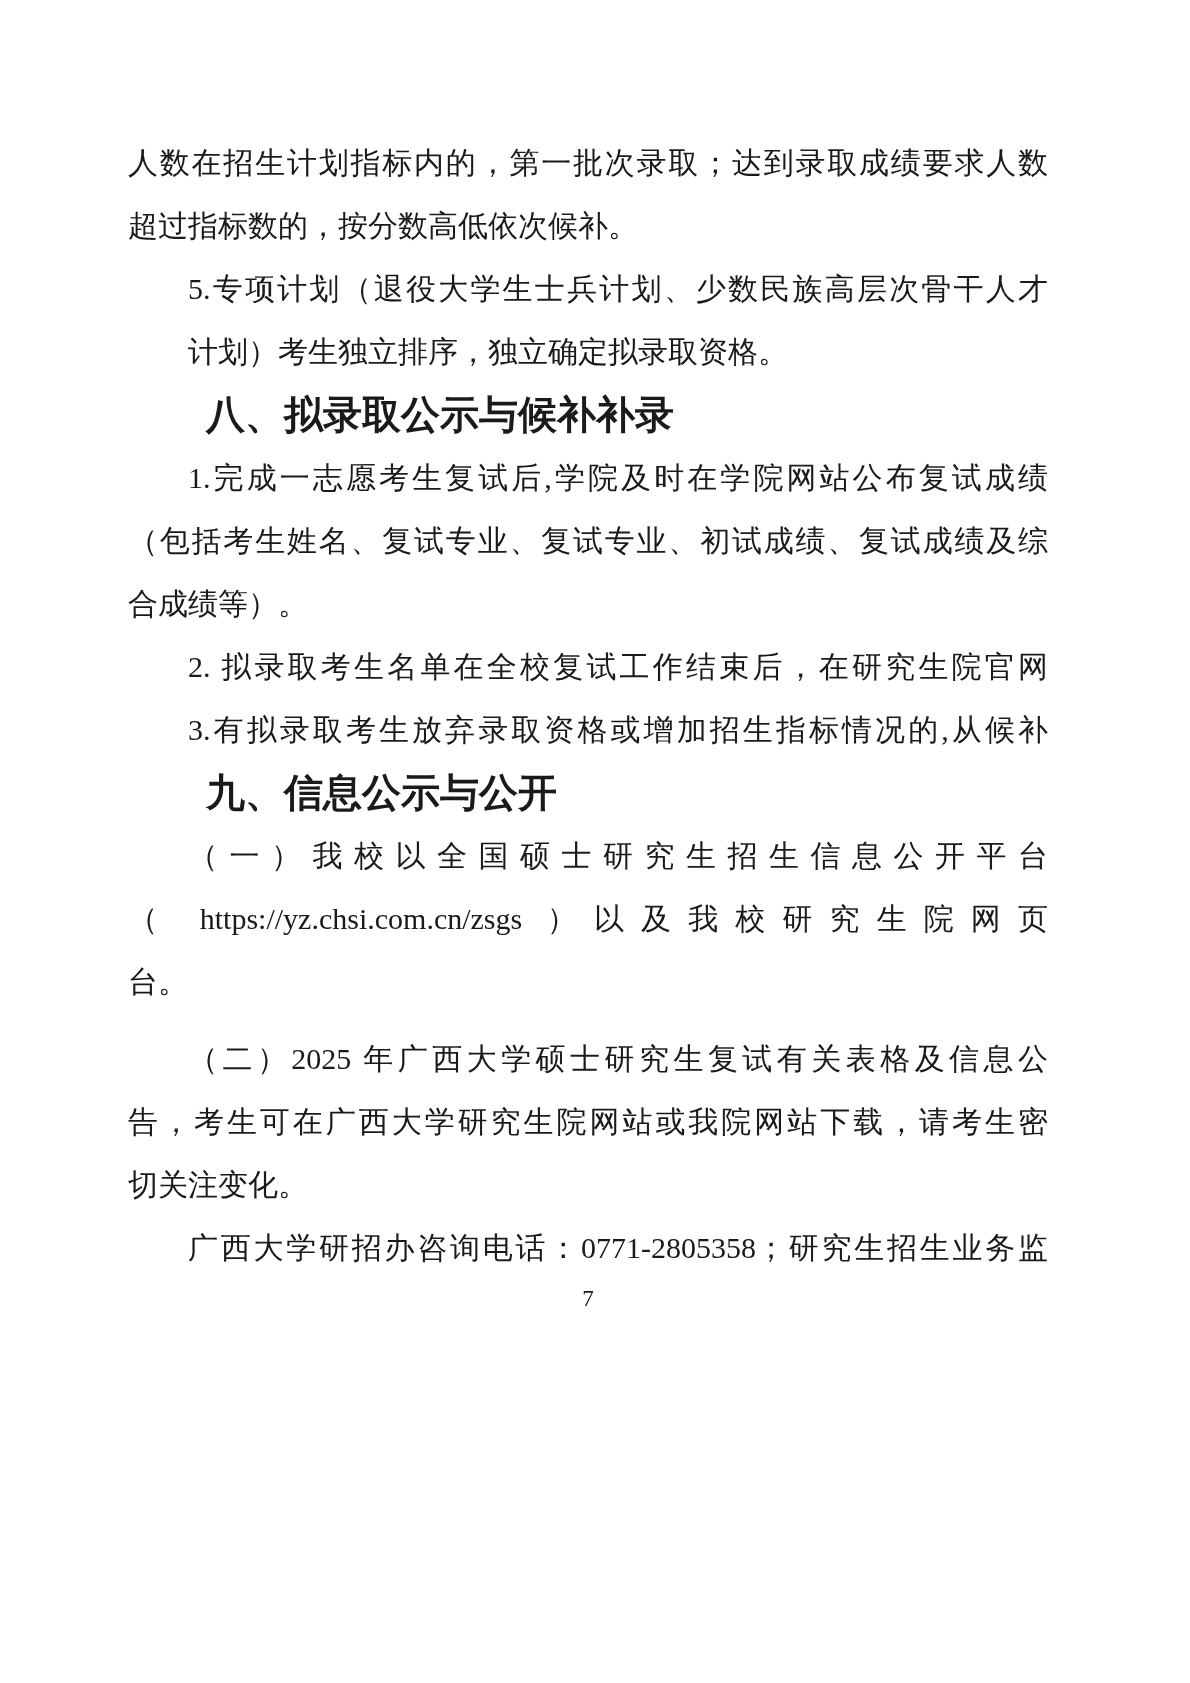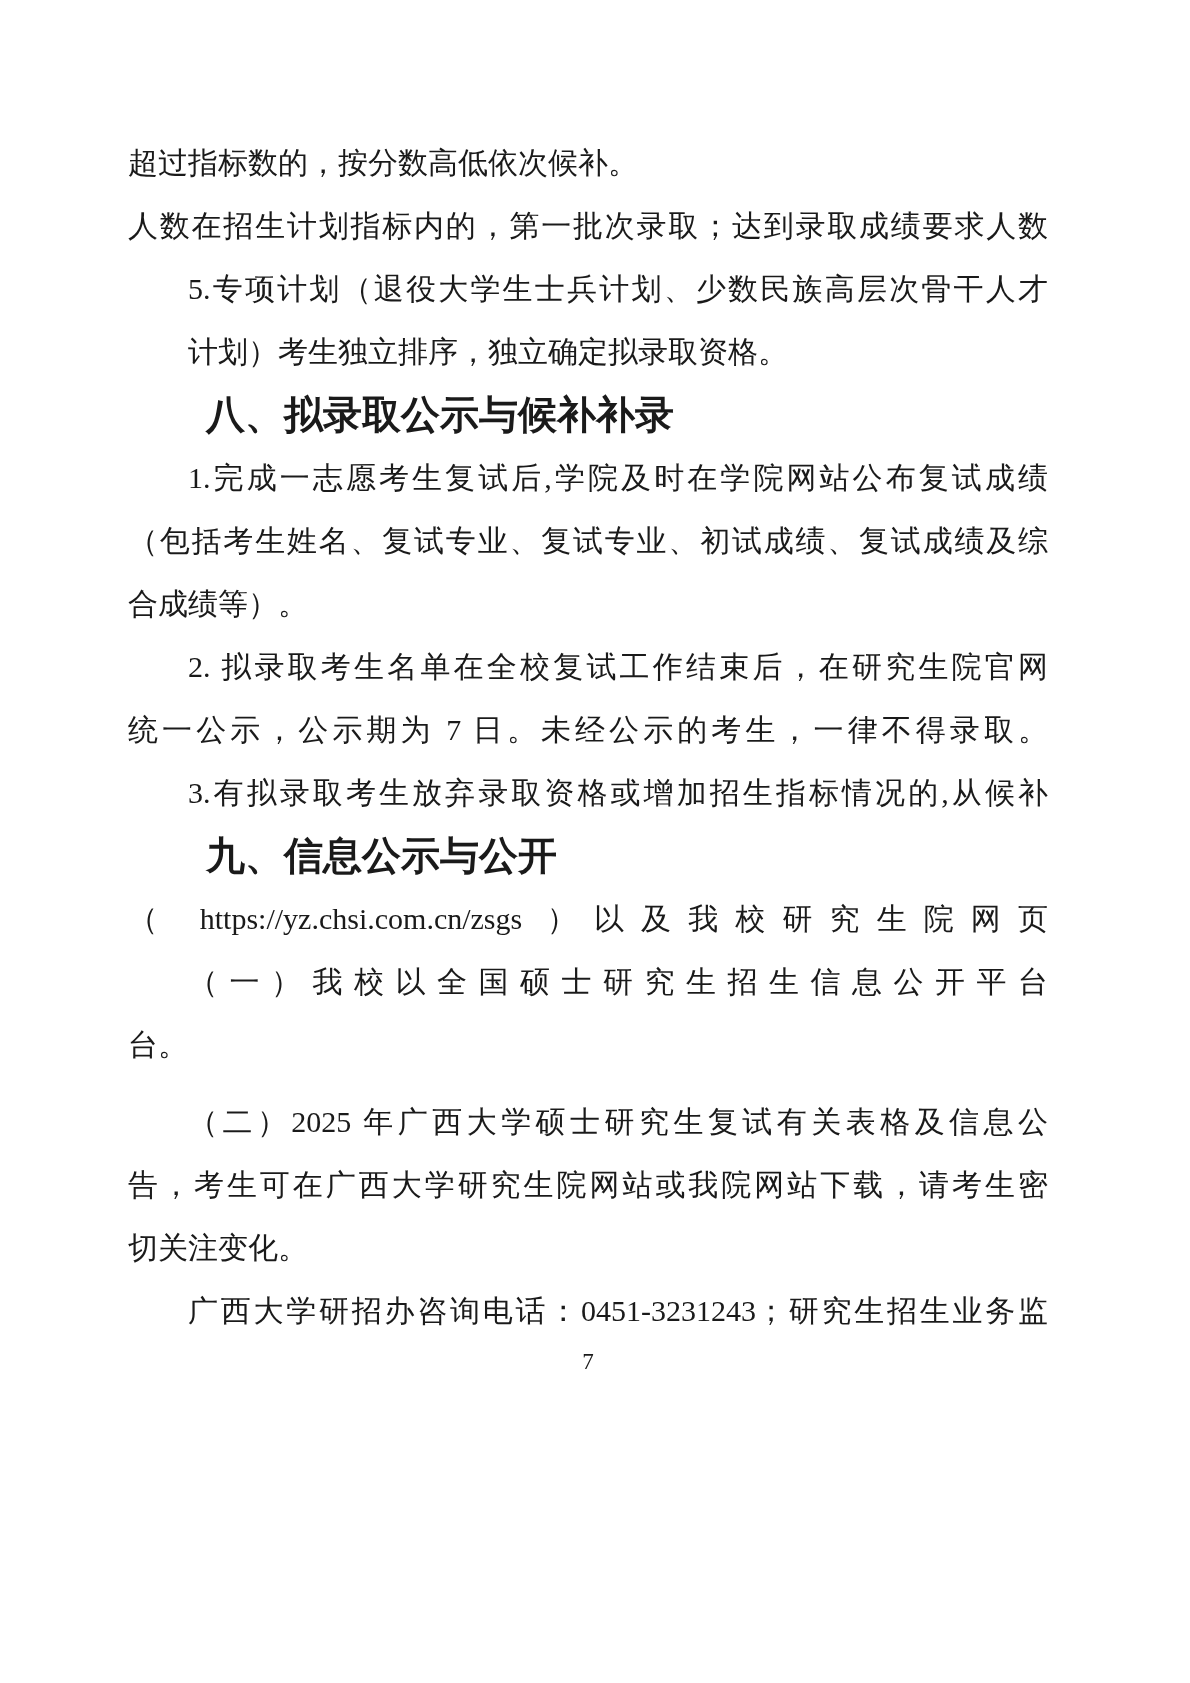--- a/index.html
+++ b/index.html
@@ -53,34 +53,33 @@
     text-align: center;
     text-align-last: center;
     white-space: normal;
   }
 </style>
 </head>
 <body>
 
 <div class="page">
   <div class="text-block">
+    <div class="line just">人数在招生计划指标内的，第一批次录取；达到录取成绩要求人数</div>
     <div class="line">超过指标数的，按分数高低依次候补。</div>
-    <div class="line just">人数在招生计划指标内的，第一批次录取；达到录取成绩要求人数</div>
     <div class="line just ind">5.专项计划（退役大学生士兵计划、少数民族高层次骨干人才</div>
     <div class="line ind">计划）考生独立排序，独立确定拟录取资格。</div>
     <div class="line ind h">八、拟录取公示与候补补录</div>
     <div class="line just ind">1.完成一志愿考生复试后,学院及时在学院网站公布复试成绩</div>
     <div class="line just">（包括考生姓名、复试专业、复试专业、初试成绩、复试成绩及综</div>
     <div class="line">合成绩等）。</div>
     <div class="line just ind">2. 拟录取考生名单在全校复试工作结束后，在研究生院官网</div>
-    <div class="line just">统一公示，公示期为 7 日。未经公示的考生，一律不得录取。</div>
     <div class="line just ind">3.有拟录取考生放弃录取资格或增加招生指标情况的,从候补</div>
     <div class="line ind h">九、信息公示与公开</div>
+    <div class="line just ind">（一）我校以全国硕士研究生招生信息公开平台</div>
     <div class="line just">（ https://yz.chsi.com.cn/zsgs ）以及我校研究生院网页</div>
-    <div class="line just ind">（一）我校以全国硕士研究生招生信息公开平台</div>
     <div class="line">台。</div>
     <div class="line just ind sp14">（二）2025 年广西大学硕士研究生复试有关表格及信息公</div>
     <div class="line just">告，考生可在广西大学研究生院网站或我院网站下载，请考生密</div>
     <div class="line">切关注变化。</div>
-    <div class="line just ind">广西大学研招办咨询电话：0451-3231243；研究生招生业务监</div>
+    <div class="line just ind">广西大学研招办咨询电话：0771-2805358；研究生招生业务监</div>
     <div class="line footer">7</div>
   </div>
 </div>
 
 </body></html>

